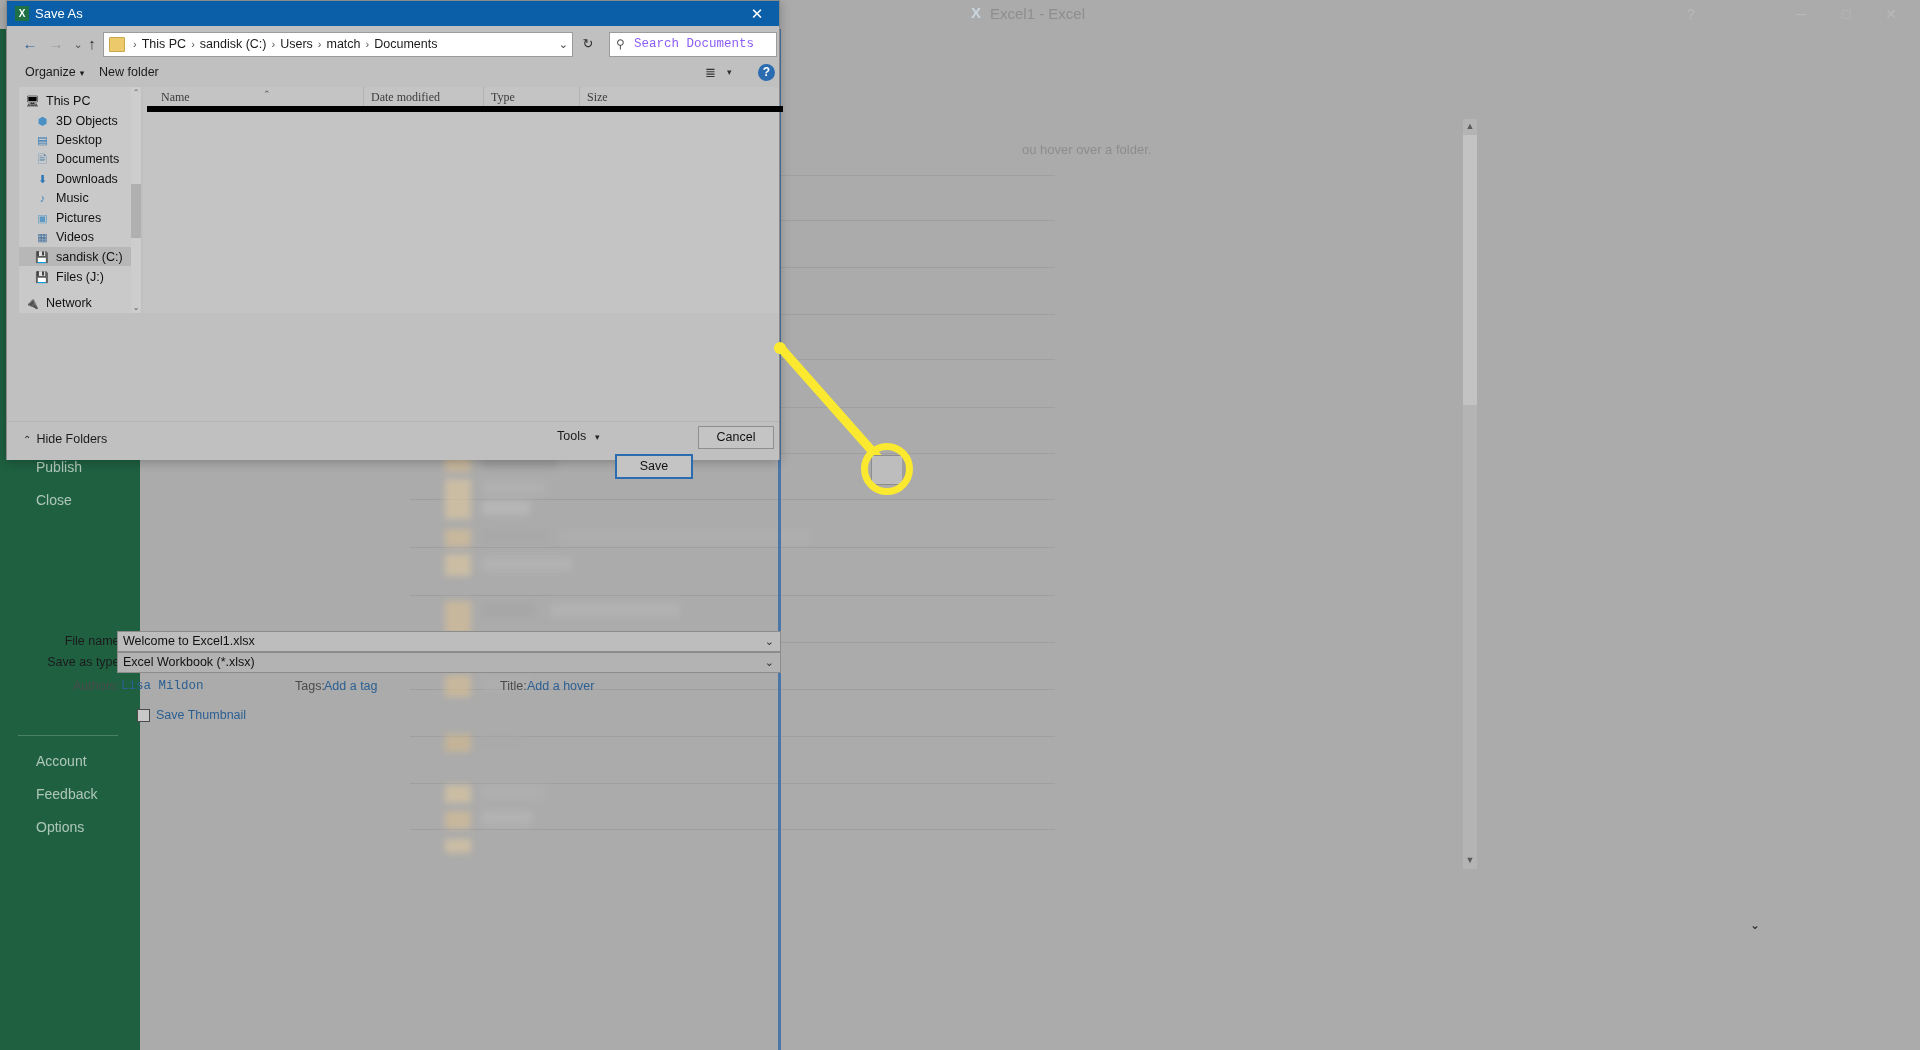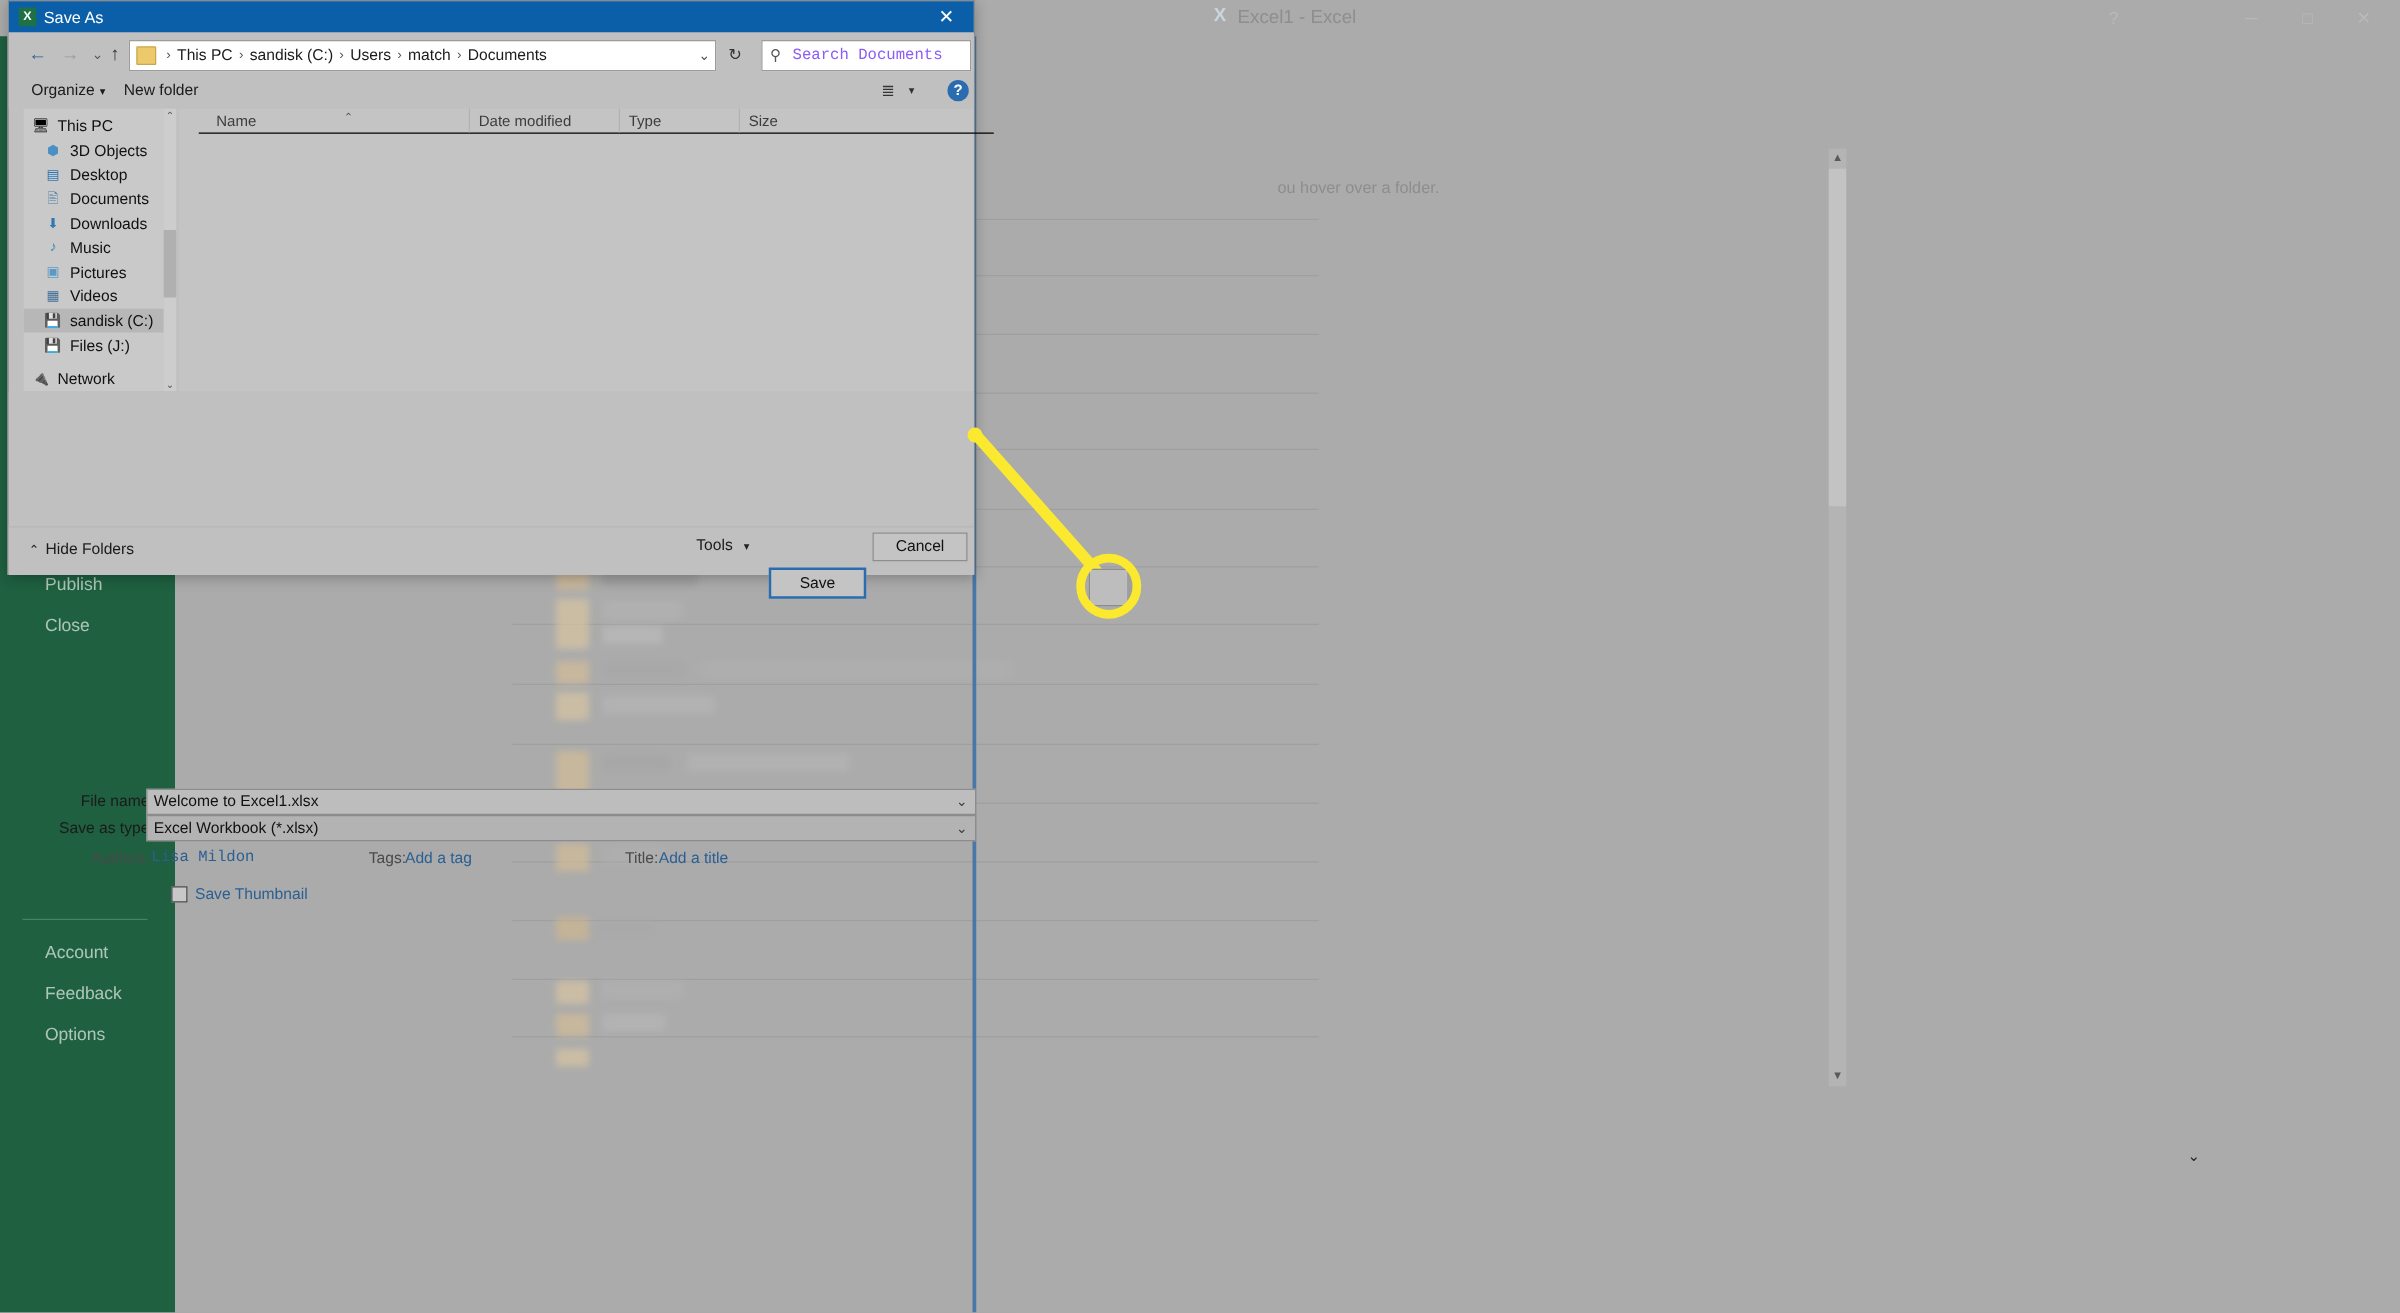--- a/index.html
+++ b/index.html
@@ -139,21 +139,21 @@
 
   #tree-scroll{position:absolute;left:124px;top:86px;width:10px;height:226px;background:#cdcdcd;}
   #tree-scroll-up{position:absolute;left:124px;top:86px;width:10px;height:11px;color:#555;font-size:8px;
      text-align:center;line-height:11px;}
   #tree-scroll-dn{position:absolute;left:124px;top:301px;width:10px;height:11px;color:#555;font-size:8px;
      text-align:center;line-height:11px;}
   #tree-scroll-thumb{position:absolute;left:124px;top:183px;width:10px;height:54px;background:#b0b0b0;}
 
   
   #file-list{position:absolute;left:136px;top:86px;width:636px;height:226px;background:#c4c4c4;}
-  #file-header{position:absolute;left:16px;top:0;width:636px;height:19px;border-bottom:1px solid #000000;}
+  #file-header{position:absolute;left:4px;top:0;width:636px;height:19px;border-bottom:6px solid #000000;font-family:Liberation Serif, serif;}
   .fh-col{position:absolute;top:3px;font-size:12px;color:#3c3c3c;white-space:nowrap;}
   .fh-div{position:absolute;top:0;width:1px;height:19px;background:#b2b2b2;}
   #fh-name{left:14px;}
   #fh-date{left:224px;}
   #fh-type{left:344px;}
   #fh-size{left:440px;}
   #fh-sortarrow{position:absolute;left:116px;top:2px;font-size:9px;color:#555;}
   #empty-msg{position:absolute;left:0;top:31px;width:636px;text-align:center;
      font-size:12.5px;color:#2a2a2a;}
 
@@ -405,21 +405,21 @@
     <div class="combo" id="savetype-combo">
       <span class="combo-val">Excel Workbook (*.xlsx)</span>
       <span class="combo-caret">⌄</span>
     </div>
 
     <div class="meta-lbl" id="lbl-authors">Authors:</div>
     <div class="meta-val" id="val-authors">Lisa Mildon</div>
     <div class="meta-lbl" id="lbl-tags">Tags:</div>
     <div class="meta-val" id="val-tags">Add a tag</div>
     <div class="meta-lbl" id="lbl-title">Title:</div>
-    <div class="meta-val" id="val-title">Add a title</div>
+    <div class="meta-val" id="val-title">Add a hover</div>
 
     <div id="thumb-row">
       <span id="thumb-check"></span>
       <span id="thumb-label">Save Thumbnail</span>
     </div>
   </div>
 
   <div id="dlg-footer"></div>
   <div id="hide-folders">
     <span id="hide-caret">⌃</span><span>Hide Folders</span>

